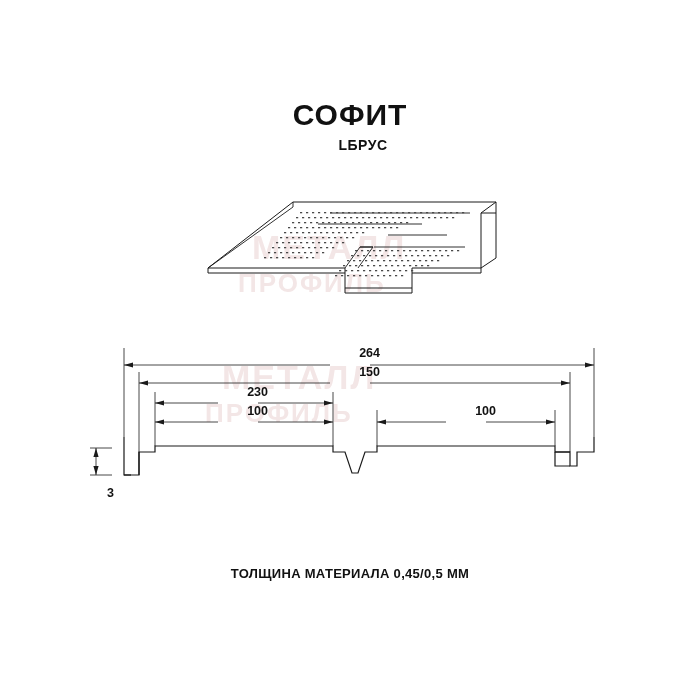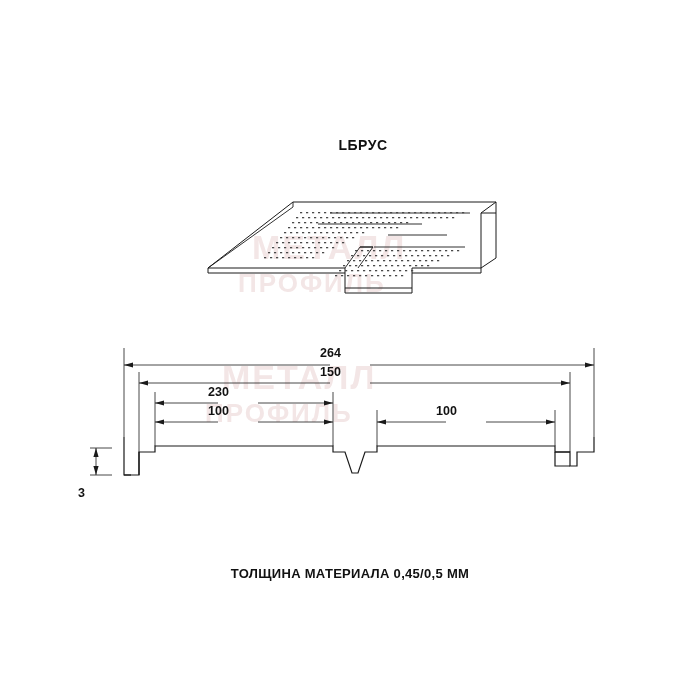--- a/index.html
+++ b/index.html
@@ -90,28 +90,29 @@
     top: 398px;
     left: 205px;
     font-size: 26px;
     color: #f3e6e6;
   }
   .dimlabel {
     position: absolute;
     font-size: 12.5px;
     font-weight: bold;
     color: #111111;
-    text-align: left;
+    text-align: right;
   }
 </style>
 </head>
 <body>
 
 <div class="page">
 
+  <div class="title">СОФИТ</div>
   <div class="subtitle">LБРУС</div>
 
   <div class="wm wm1">МЕТАЛЛ</div>
   <div class="wm wm2">ПРОФИЛЬ</div>
   <div class="wm wm3">МЕТАЛЛ</div>
   <div class="wm wm4">ПРОФИЛЬ</div>
 
   <svg class="drawing" viewBox="0 0 700 700">
 
     <g fill="none" stroke="#1a1a1a" stroke-width="1" stroke-linejoin="round">

